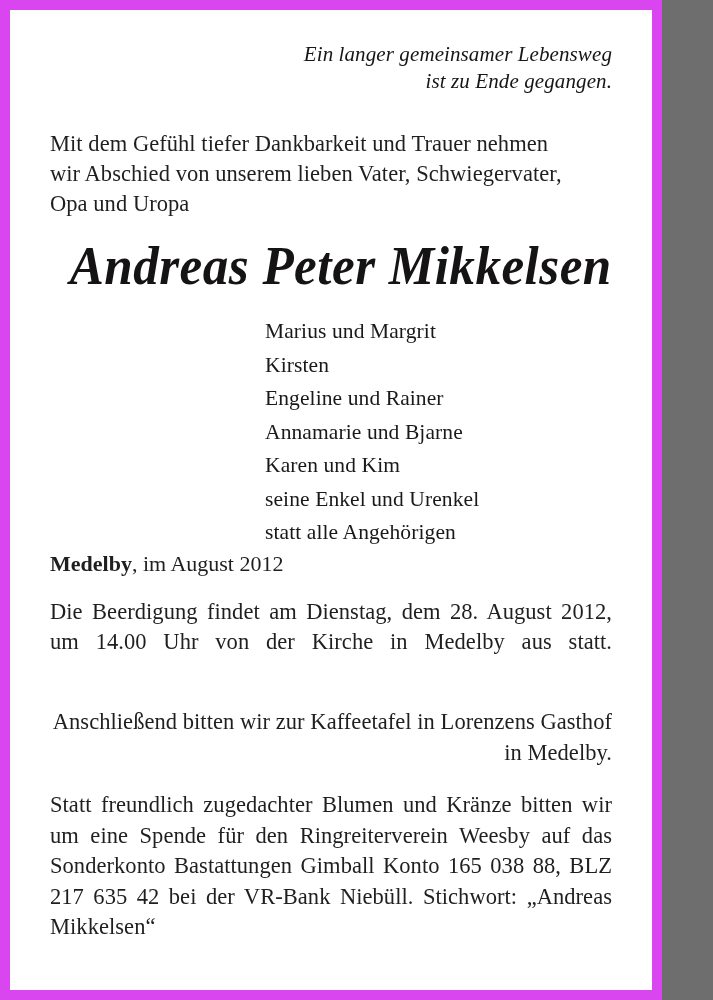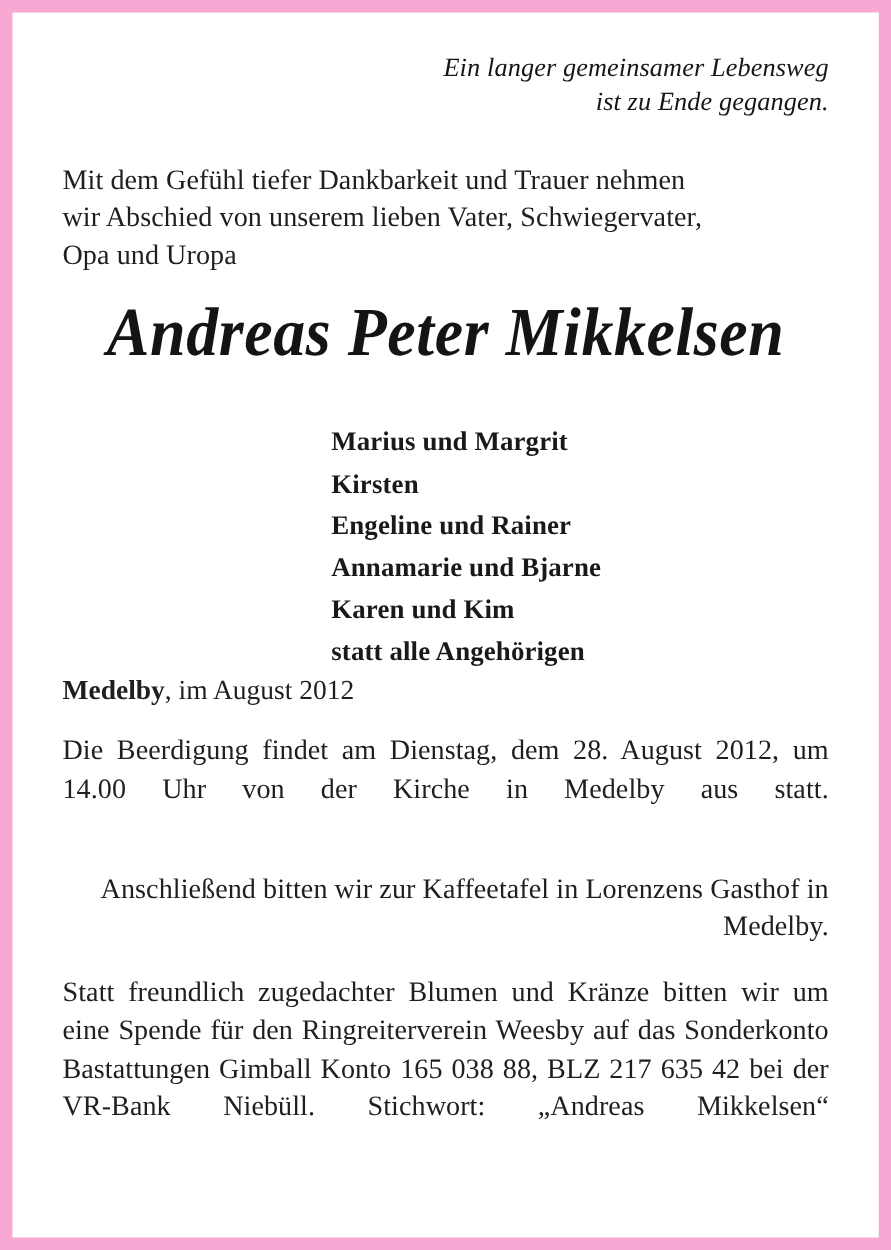--- a/index.html
+++ b/index.html
@@ -8,24 +8,24 @@
     padding: 0;
     background: #6e6e6e;
   }
   body {
     font-family: "Liberation Serif", "DejaVu Serif", serif;
     -webkit-font-smoothing: antialiased;
   }
 
   #notice {
     position: relative;
-    width: 713px;
+    width: 662px;
     height: 1000px;
     box-sizing: border-box;
-    background: #f9a8d4;
+    background: #d946ef;
     padding: 10px;
     overflow: hidden;
   }
 
   .paper {
     position: relative;
     width: 100%;
     height: 100%;
     box-sizing: border-box;
     background: #ffffff;
@@ -77,23 +77,23 @@
     font-size: 22px;
     line-height: 28px;
     color: #201e1f;
     white-space: nowrap;
   }
   .dates .sym { font-size: 20px; }
   .dates .gap { display: inline-block; width: 34px; }
 
   
   .survivors {
-    margin-top: 41px;
+    margin-top: 19px;
     padding-left: 215px;
-    font-weight: 700;
+    font-weight: 400;
     font-size: 21.5px;
     line-height: 33.5px;
     color: #1a1819;
     letter-spacing: .1px;
   }
   .survivors div { white-space: nowrap; }
 
   
   .placeline {
     font-size: 22px;
@@ -141,20 +141,21 @@
 
     <div class="name">Andreas Peter Mikkelsen</div>
 
 
     <div class="survivors">
       <div>Marius und Margrit</div>
       <div>Kirsten</div>
       <div>Engeline und Rainer</div>
       <div>Annamarie und Bjarne</div>
       <div>Karen und Kim</div>
+      <div>seine Enkel und Urenkel</div>
       <div>statt alle Angehörigen</div>
     </div>
 
     <div class="placeline"><span class="place">Medelby</span><span>, im August 2012</span></div>
 
     <div class="para">Die Beerdigung findet am Dienstag, dem 28. August 2012, um 14.00 Uhr von der Kirche in Medelby aus statt.</div>
 
     <div class="para noj">Anschließend bitten wir zur Kaffeetafel in Lorenzens Gasthof in Medelby.</div>
 
     <div class="para last">Statt freundlich zugedachter Blumen und Kränze bitten wir um eine Spende für den Ringreiterverein Weesby auf das Sonderkonto Bastattungen Gimball Konto 165 038 88, BLZ 217 635 42 bei der VR-Bank Niebüll. Stichwort: „Andreas Mikkelsen“</div>

